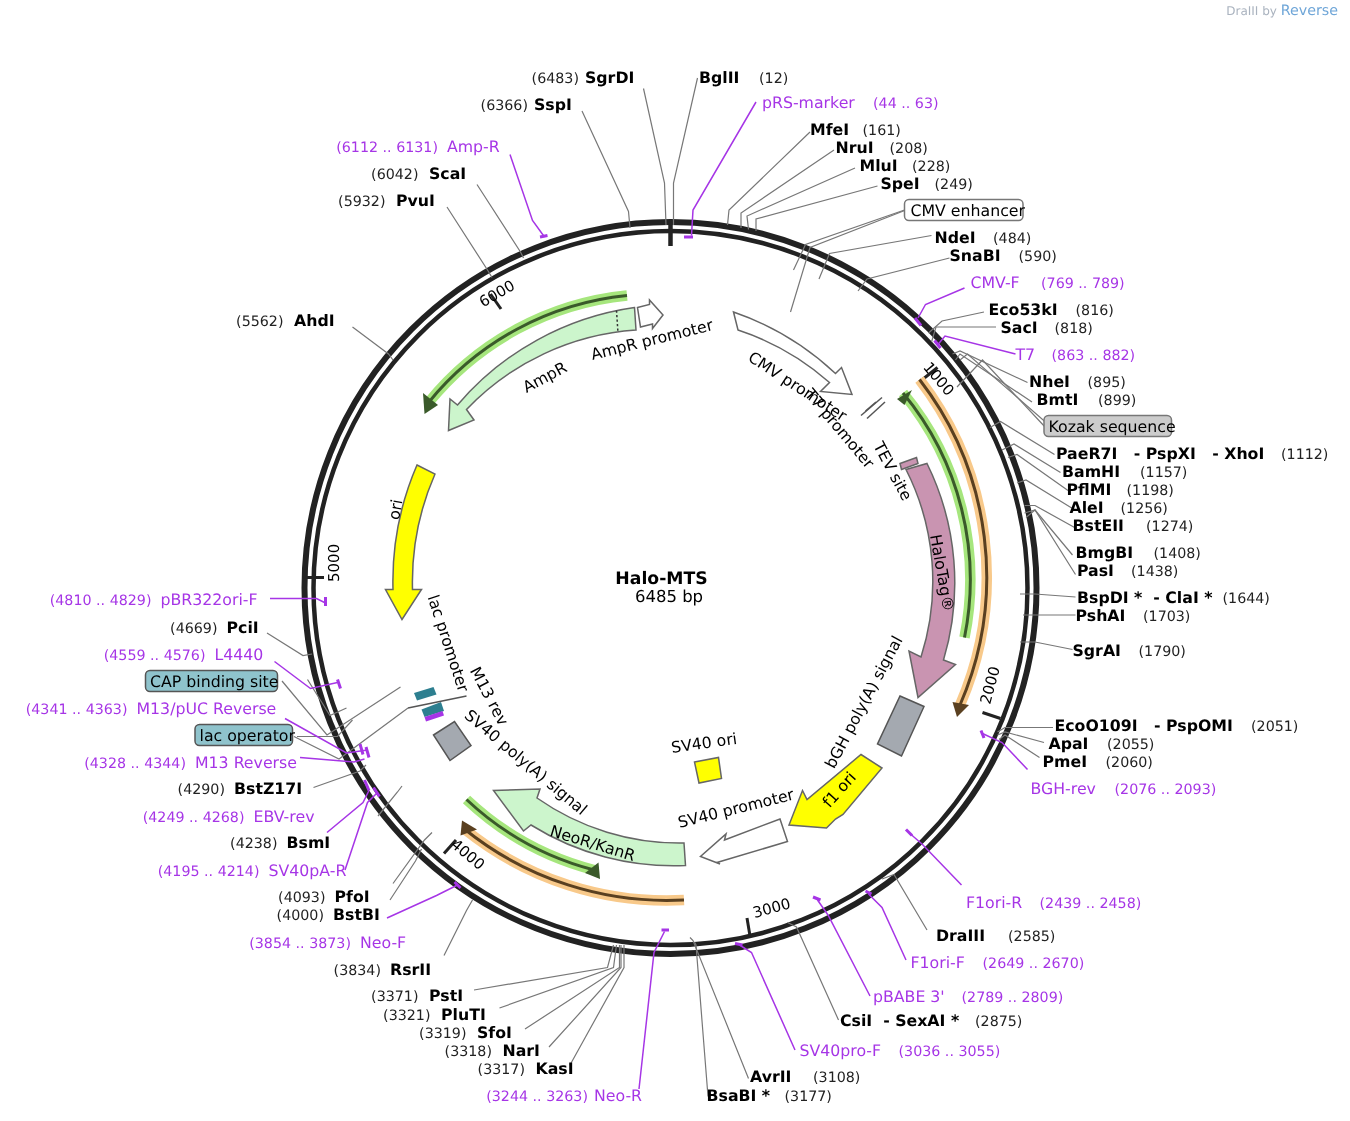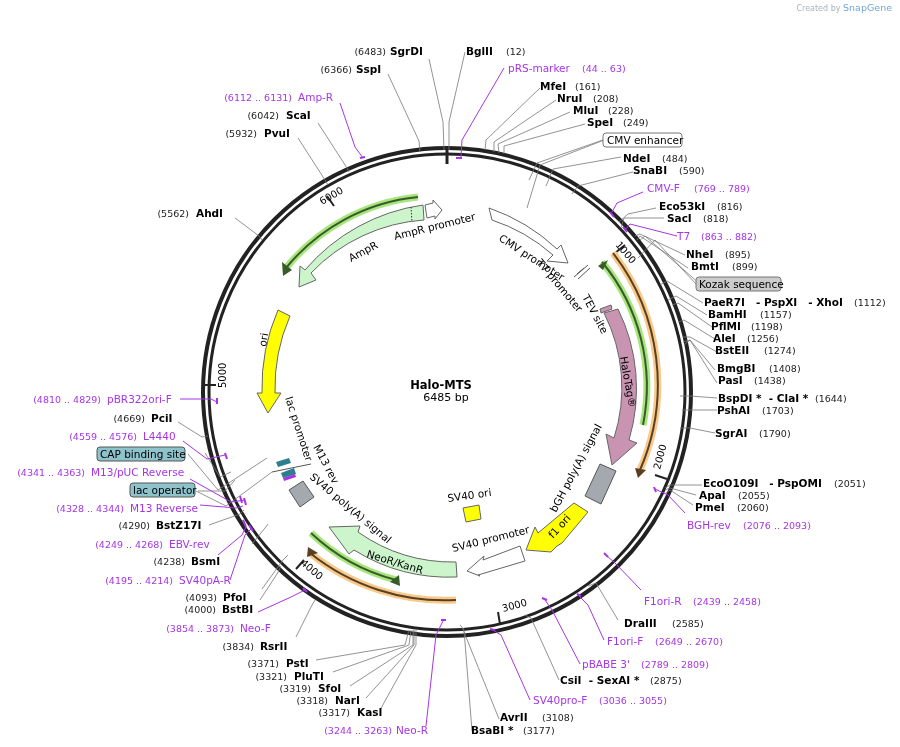--- a/index.html
+++ b/index.html
@@ -16,22 +16,22 @@
   .subtitle { font-size: 11px; fill: #000; }
   .tick { font-size: 10px; fill: #000; }
   .credit { position: absolute; right: 8px; top: 2px; font-size: 8px; color: #aab3bf;
             font-family: "DejaVu Sans", sans-serif; }
   .credit b { color: #6fa6d8; font-weight: normal; font-size: 9.5px; }
 </style>
 </head>
 <body>
 
 <div class="credit">
-  <span>Created by</span>
-  <b>SnapGene</b>
+  <span>DraIII by</span>
+  <b>Reverse</b>
 </div>
 
 <svg width="900" height="747" viewBox="0 0 900 747">
 
   <g>
     <circle cx="447" cy="392" r="244" fill="none" stroke="#222" stroke-width="4"></circle>
     <circle cx="447" cy="392" r="238" fill="none" stroke="#222" stroke-width="3"></circle>
   </g>
 
   <line x1="447" y1="148" x2="447" y2="164" stroke="#222" stroke-width="3"></line>

